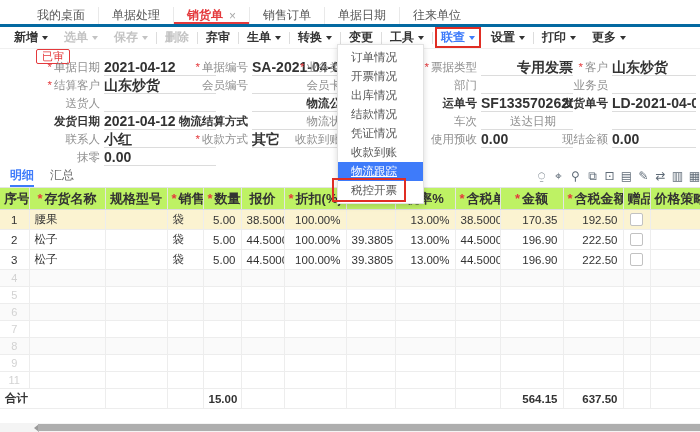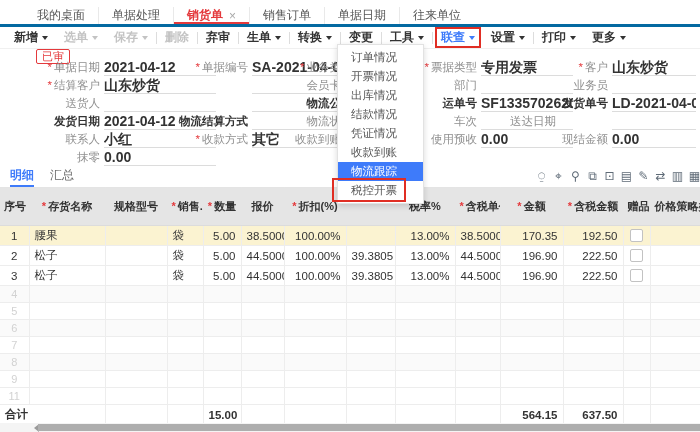--- a/index.html
+++ b/index.html
@@ -30,37 +30,37 @@
   .star{color:#e4393c;margin-right:2px;}
   .fvalue{position:absolute;height:16px;line-height:16px;font-weight:bold;color:#333;font-size:14px;border-bottom:1px solid #dcdcdc;white-space:nowrap;overflow:hidden;}
   
   .dtabs{height:21px;position:relative;display:flex;align-items:center;padding:0 10px;}
   .dtab{margin-right:16px;color:#666;height:21px;line-height:18px;}
   .dtab.active{color:#3e7bfa;font-weight:bold;box-shadow:inset 0 -2px 0 #3e7bfa;}
   .iconbar{position:absolute;left:533px;top:2px;width:167px;height:17px;overflow:hidden;display:flex;}
   .gicon{width:17px;flex:0 0 17px;text-align:center;color:#5f6b77;font-size:12px;line-height:16px;cursor:default;}
   
   table.grid{border-collapse:collapse;table-layout:fixed;width:700px;border-top:1px solid #e4e4e4;}
-  table.grid th{height:21px;background:#e5e5e5;border-right:1px solid #e5e5e5;border-bottom:1px solid #dcdcdc;
-    font-size:11px;font-weight:bold;color:#333;padding:8px 4px;overflow:hidden;white-space:nowrap;text-align:center;}
+  table.grid th{height:21px;background:#bef264;border-right:1px solid #e5e5e5;border-bottom:1px solid #dcdcdc;
+    font-size:13px;font-weight:bold;color:#333;padding:0 4px;overflow:hidden;white-space:nowrap;text-align:center;}
   table.grid th.left{text-align:left;}
   table.grid td{height:19px;border-right:1px solid #ededed;border-bottom:1px solid #ededed;
     font-size:11.5px;color:#333;padding:0 5px;overflow:hidden;white-space:nowrap;background:#fff;}
   table.grid td.r{text-align:right;} table.grid td.c{text-align:center;}
   tr.sel td{background:#fbf3d1;}
   tr.emptyrow td{height:16px;background:#fff;}
   tr.emptyrow.shade td{background:#fafafa;}
   tr.emptyrow td.num{color:#d2d2d2;text-align:center;font-size:11px;}
   .chk{display:inline-block;width:11px;height:11px;border:1px solid #c2c2c2;border-radius:2px;background:#fff;vertical-align:middle;}
   tfoot td{background:#f2f2f2;border:none;border-top:1px solid #cfcfcf;height:19px;font-weight:bold;}
   
   .menu{position:absolute;left:337px;top:44px;width:85px;background:#fff;border:1px solid #e2e2e2;
     box-shadow:0 2px 6px rgba(0,0,0,.15);padding:3px 0;z-index:50;}
   .mitem{height:19px;line-height:19px;padding-left:13px;font-size:11.5px;color:#555;white-space:nowrap;}
-  .mitem.hl{background:#3e7bfa;color:#fff;}
+  .mitem.hl{background:#3e7bfa;color:#fff;text-decoration:underline;}
   .anno{position:absolute;border:2px solid #e02e24;z-index:60;pointer-events:none;}
   
   .hscroll{position:absolute;left:0;bottom:0;width:700px;height:9px;background:#f4f4f4;}
   .hthumb{position:absolute;left:38px;top:1px;right:0;height:7px;background:#aeaeae;}
   .harrow{position:absolute;left:30px;top:1px;width:0;height:0;border:4px solid transparent;border-right:5px solid #9a9a9a;margin-top:-0.5px;}
 </style>
 </head>
 <body>
 
 <div class="tabbar" id="tabbar">
@@ -154,33 +154,34 @@
     <div class="flabel" style="left: -50px; width: 150px; top: 46px;"><span>送货人</span></div>
     <div class="fvalue" style="left: 104px; width: 112px; top: 46px;"></div>
     <div class="flabel boldlbl" style="left: -50px; width: 150px; top: 64px;"><span>发货日期</span></div>
     <div class="fvalue" style="left: 104px; width: 112px; top: 64px;">2021-04-12</div>
     <div class="flabel" style="left: -50px; width: 150px; top: 82px;"><span>联系人</span></div>
     <div class="fvalue" style="left: 104px; width: 112px; top: 82px;">小红</div>
     <div class="flabel" style="left: -50px; width: 150px; top: 100px;"><span>抹零</span></div>
     <div class="fvalue" style="left: 104px; width: 112px; top: 100px;">0.00</div>
     <div class="flabel" style="left: 98px; width: 150px; top: 10px;"><span class="star">*</span><span>单据编号</span></div>
     <div class="fvalue" style="left: 252px; width: 104px; top: 10px;">SA-2021-04-0002</div>
+    <div class="flabel" style="left: 98px; width: 150px; top: 28px;"><span>会员编号</span></div>
     <div class="fvalue" style="left: 252px; width: 104px; top: 28px;"></div>
     <div class="fvalue" style="left: 252px; width: 104px; top: 46px;"></div>
     <div class="flabel boldlbl" style="left: 98px; width: 150px; top: 64px;"><span>物流结算方式</span></div>
     <div class="fvalue" style="left: 252px; width: 104px; top: 64px;"></div>
     <div class="flabel" style="left: 98px; width: 150px; top: 82px;"><span class="star">*</span><span>收款方式</span></div>
     <div class="fvalue" style="left: 252px; width: 104px; top: 82px;">其它</div>
     <div class="flabel" style="left: 191px; width: 150px; top: 10px;"><span class="star">*</span><span>业务类</span></div>
     <div class="flabel" style="left: 191px; width: 150px; top: 28px;"><span>会员卡</span></div>
     <div class="flabel boldlbl" style="left: 191px; width: 150px; top: 46px;"><span>物流公</span></div>
     <div class="flabel" style="left: 191px; width: 150px; top: 64px;"><span>物流状</span></div>
     <div class="flabel" style="left: 191px; width: 150px; top: 82px;"><span>收款到账</span></div>
     <div class="flabel" style="left: 327px; width: 150px; top: 10px;"><span class="star">*</span><span>票据类型</span></div>
-    <div class="fvalue" style="left: 481px; width: 92px; top: 10px;">专用发票</div>
+    <div class="fvalue" style="left: 481px; width: 92px; top: 10px; text-align: right;">专用发票</div>
     <div class="flabel" style="left: 327px; width: 150px; top: 28px;"><span>部门</span></div>
     <div class="fvalue" style="left: 481px; width: 92px; top: 28px;"></div>
     <div class="flabel boldlbl" style="left: 327px; width: 150px; top: 46px;"><span>运单号</span></div>
     <div class="fvalue" style="left: 481px; width: 92px; top: 46px;">SF1335702620040</div>
     <div class="flabel" style="left: 327px; width: 150px; top: 64px;"><span>车次</span></div>
     <div class="fvalue" style="left: 481px; width: 92px; top: 64px;"></div>
     <div class="flabel" style="left: 327px; width: 150px; top: 82px;"><span>使用预收</span></div>
     <div class="fvalue" style="left: 481px; width: 92px; top: 82px;">0.00</div>
     <div class="flabel" style="left: 458px; width: 150px; top: 10px;"><span class="star">*</span><span>客户</span></div>
     <div class="fvalue" style="left: 612px; width: 84px; top: 10px;">山东炒货</div>

